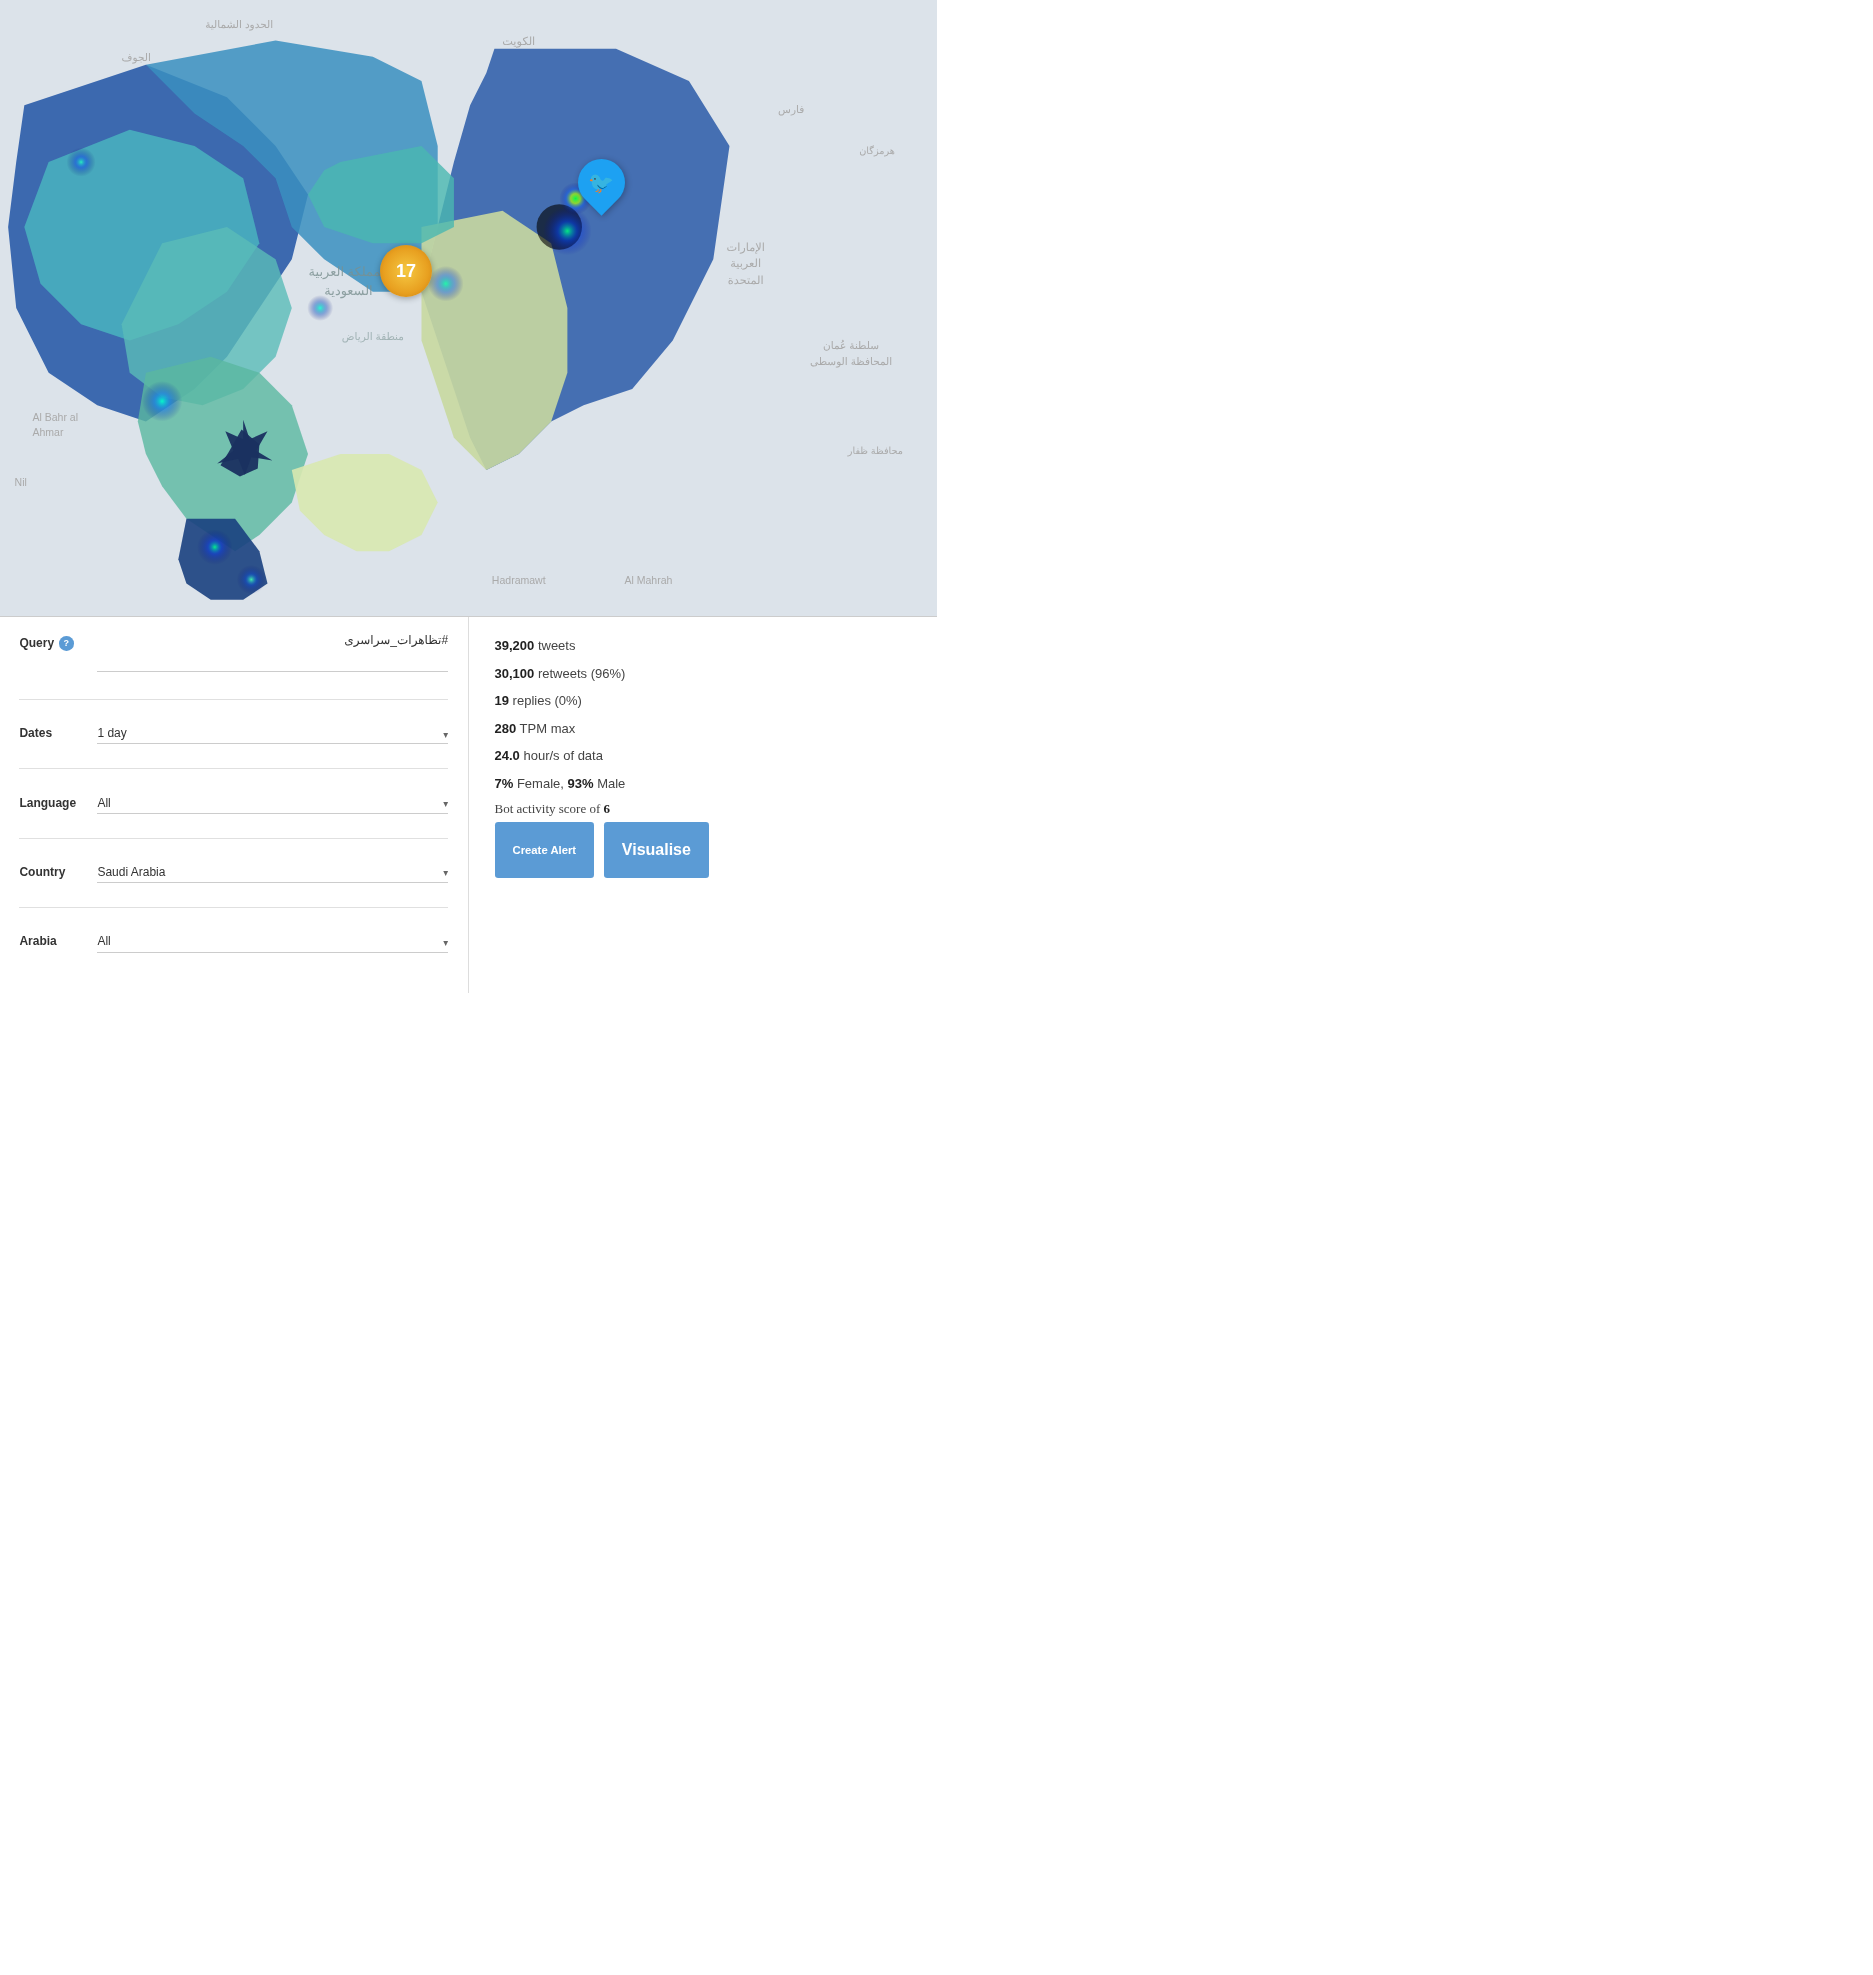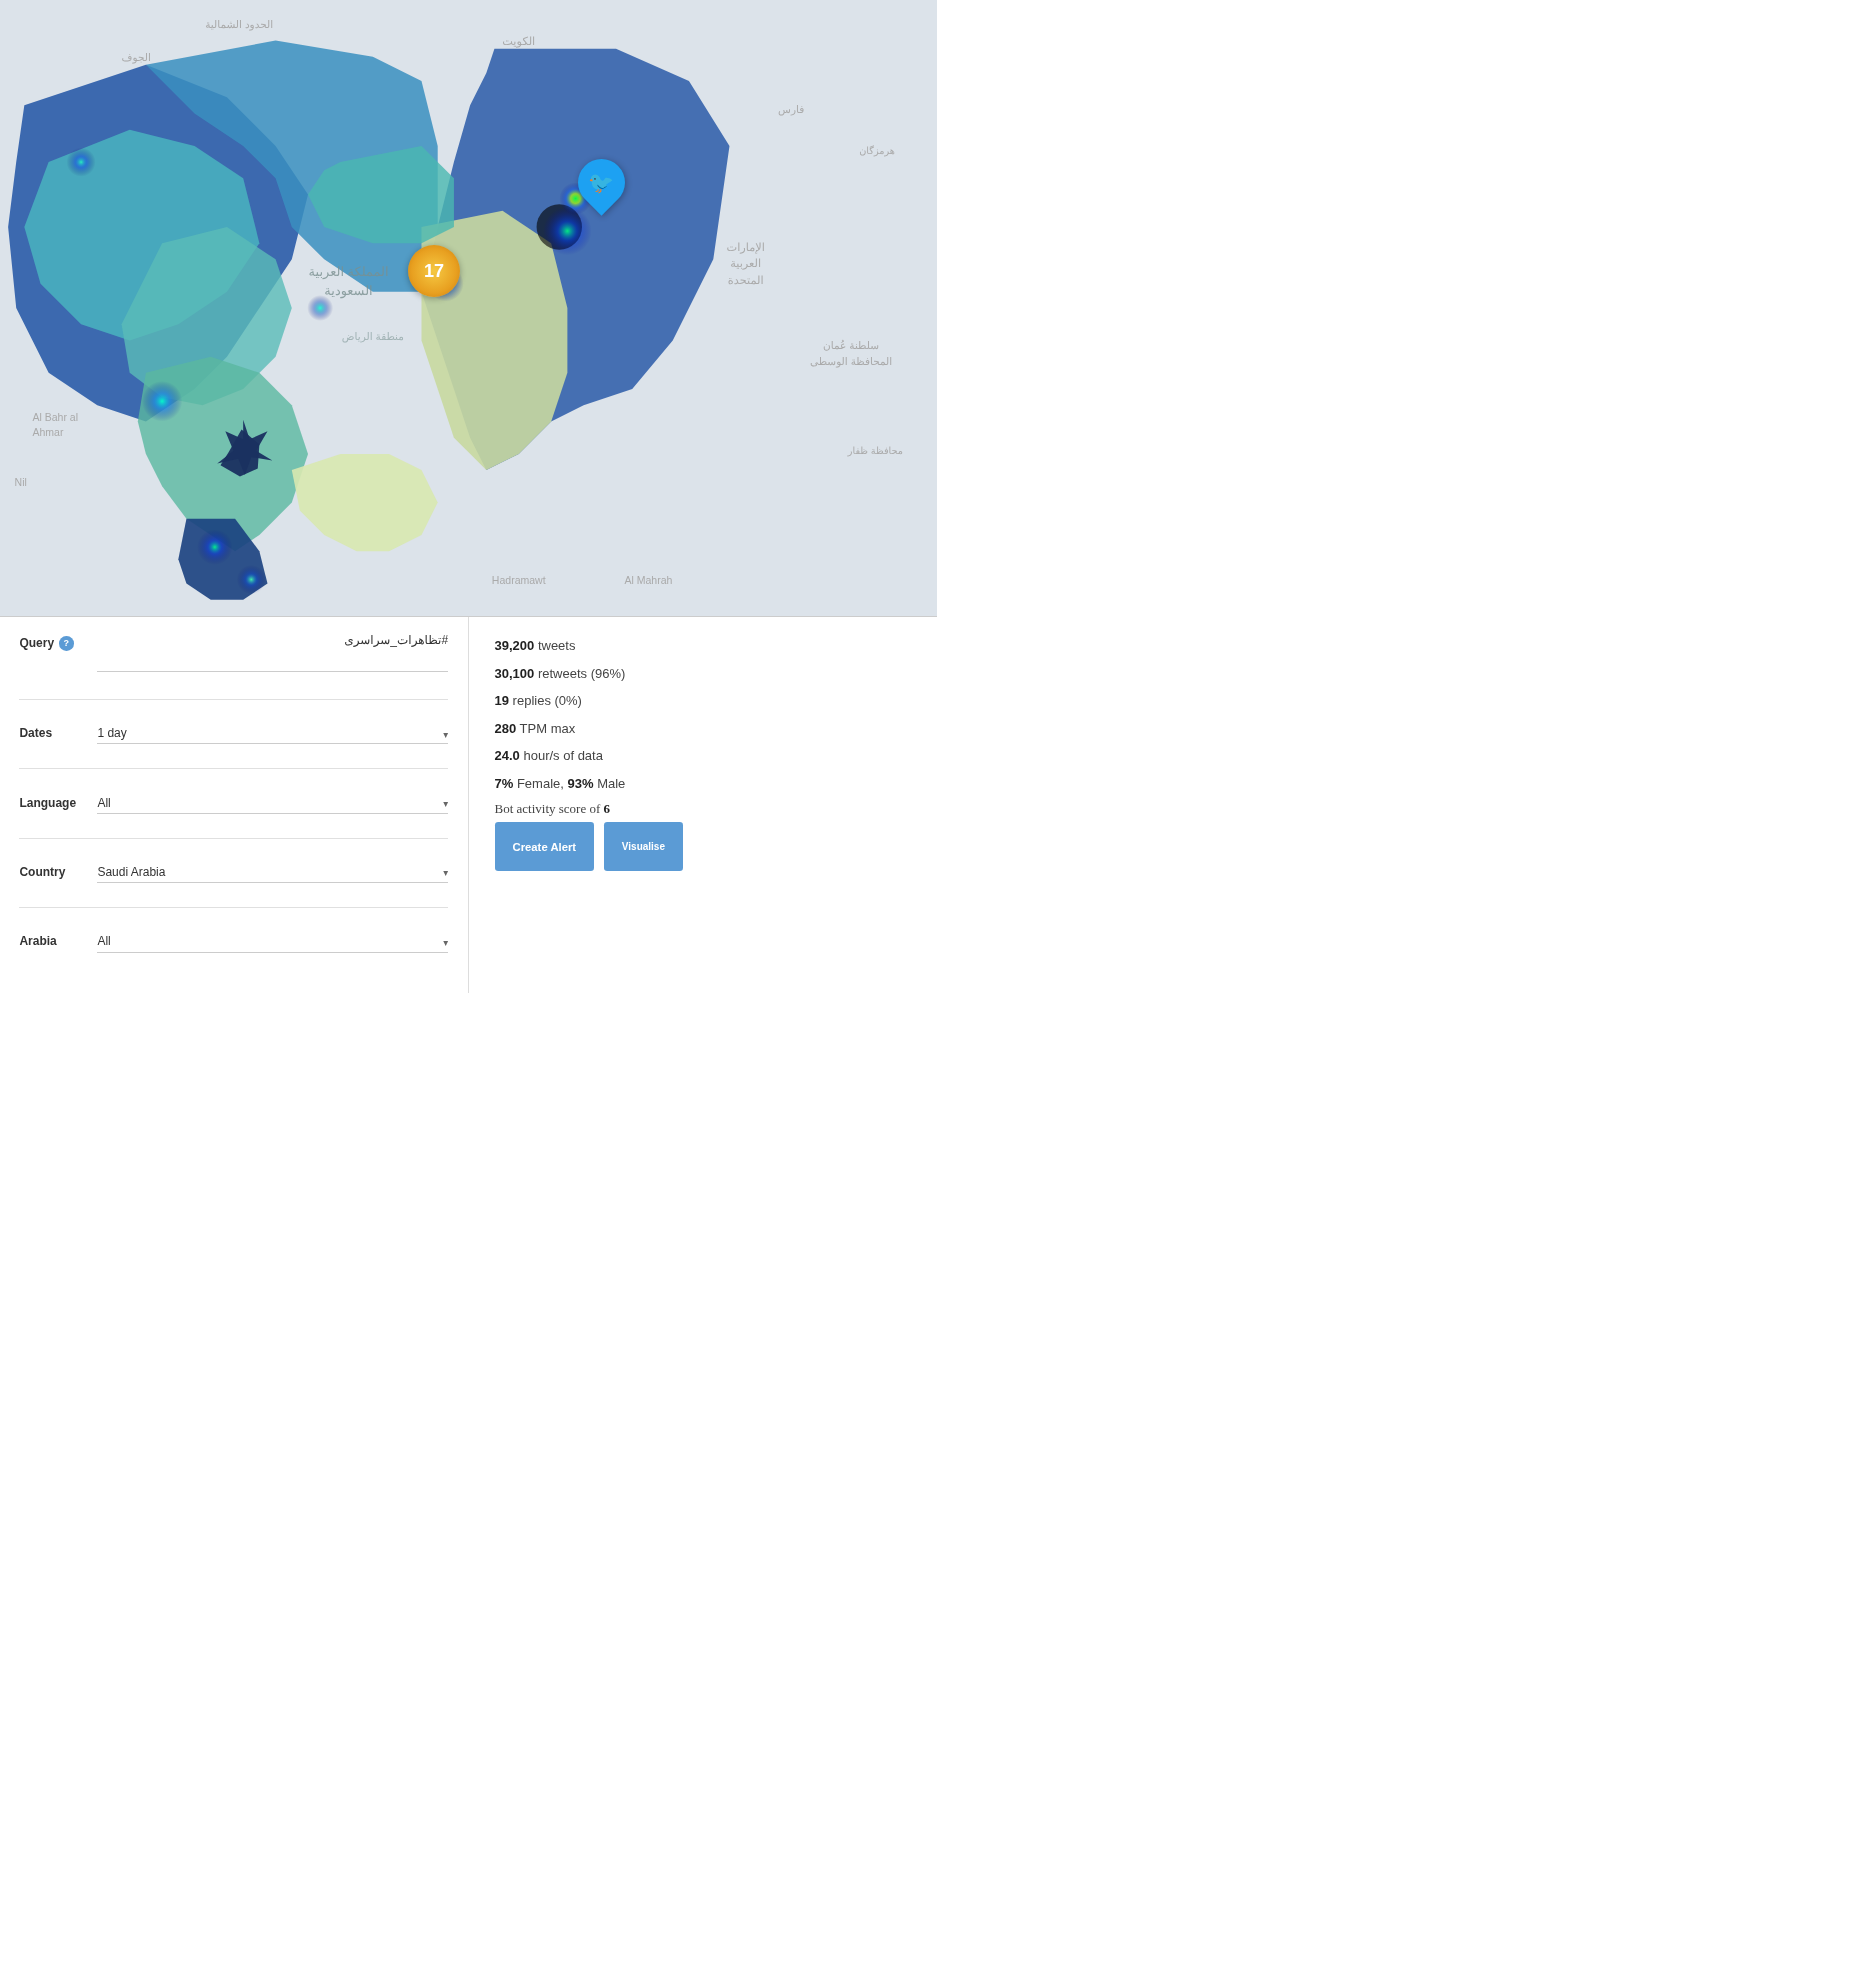--- a/index.html
+++ b/index.html
@@ -37,21 +37,21 @@
       height: 52px;
       border-radius: 50%;
       background: radial-gradient(circle, #f5c842 0%, #e8a020 60%, #c8780a 100%);
       display: flex;
       align-items: center;
       justify-content: center;
       font-size: 18px;
       font-weight: bold;
       color: #fff;
       top: 245px;
-      left: 408px;
+      left: 380px;
       box-shadow: 0 1.6px 6.5px rgba(0,0,0,0.3);
       z-index: 10;
     }
 
     
     .twitter-pin {
       position: absolute;
       top: 159px;
       left: 578px;
       z-index: 20;
@@ -229,21 +229,21 @@
       font-weight: bold;
       border-radius: 3.2px;
       cursor: pointer;
     }
 
     .btn-visualise {
       background: #5b9bd5;
       color: white;
       border: none;
       padding: 19px 18px;
-      font-size: 10px;
+      font-size: 16px;
       font-weight: bold;
       border-radius: 3.2px;
       cursor: pointer;
     }
   </style>
 </head>
 <body>
 
 <div class="map-container">
   <div class="map-bg"></div>

